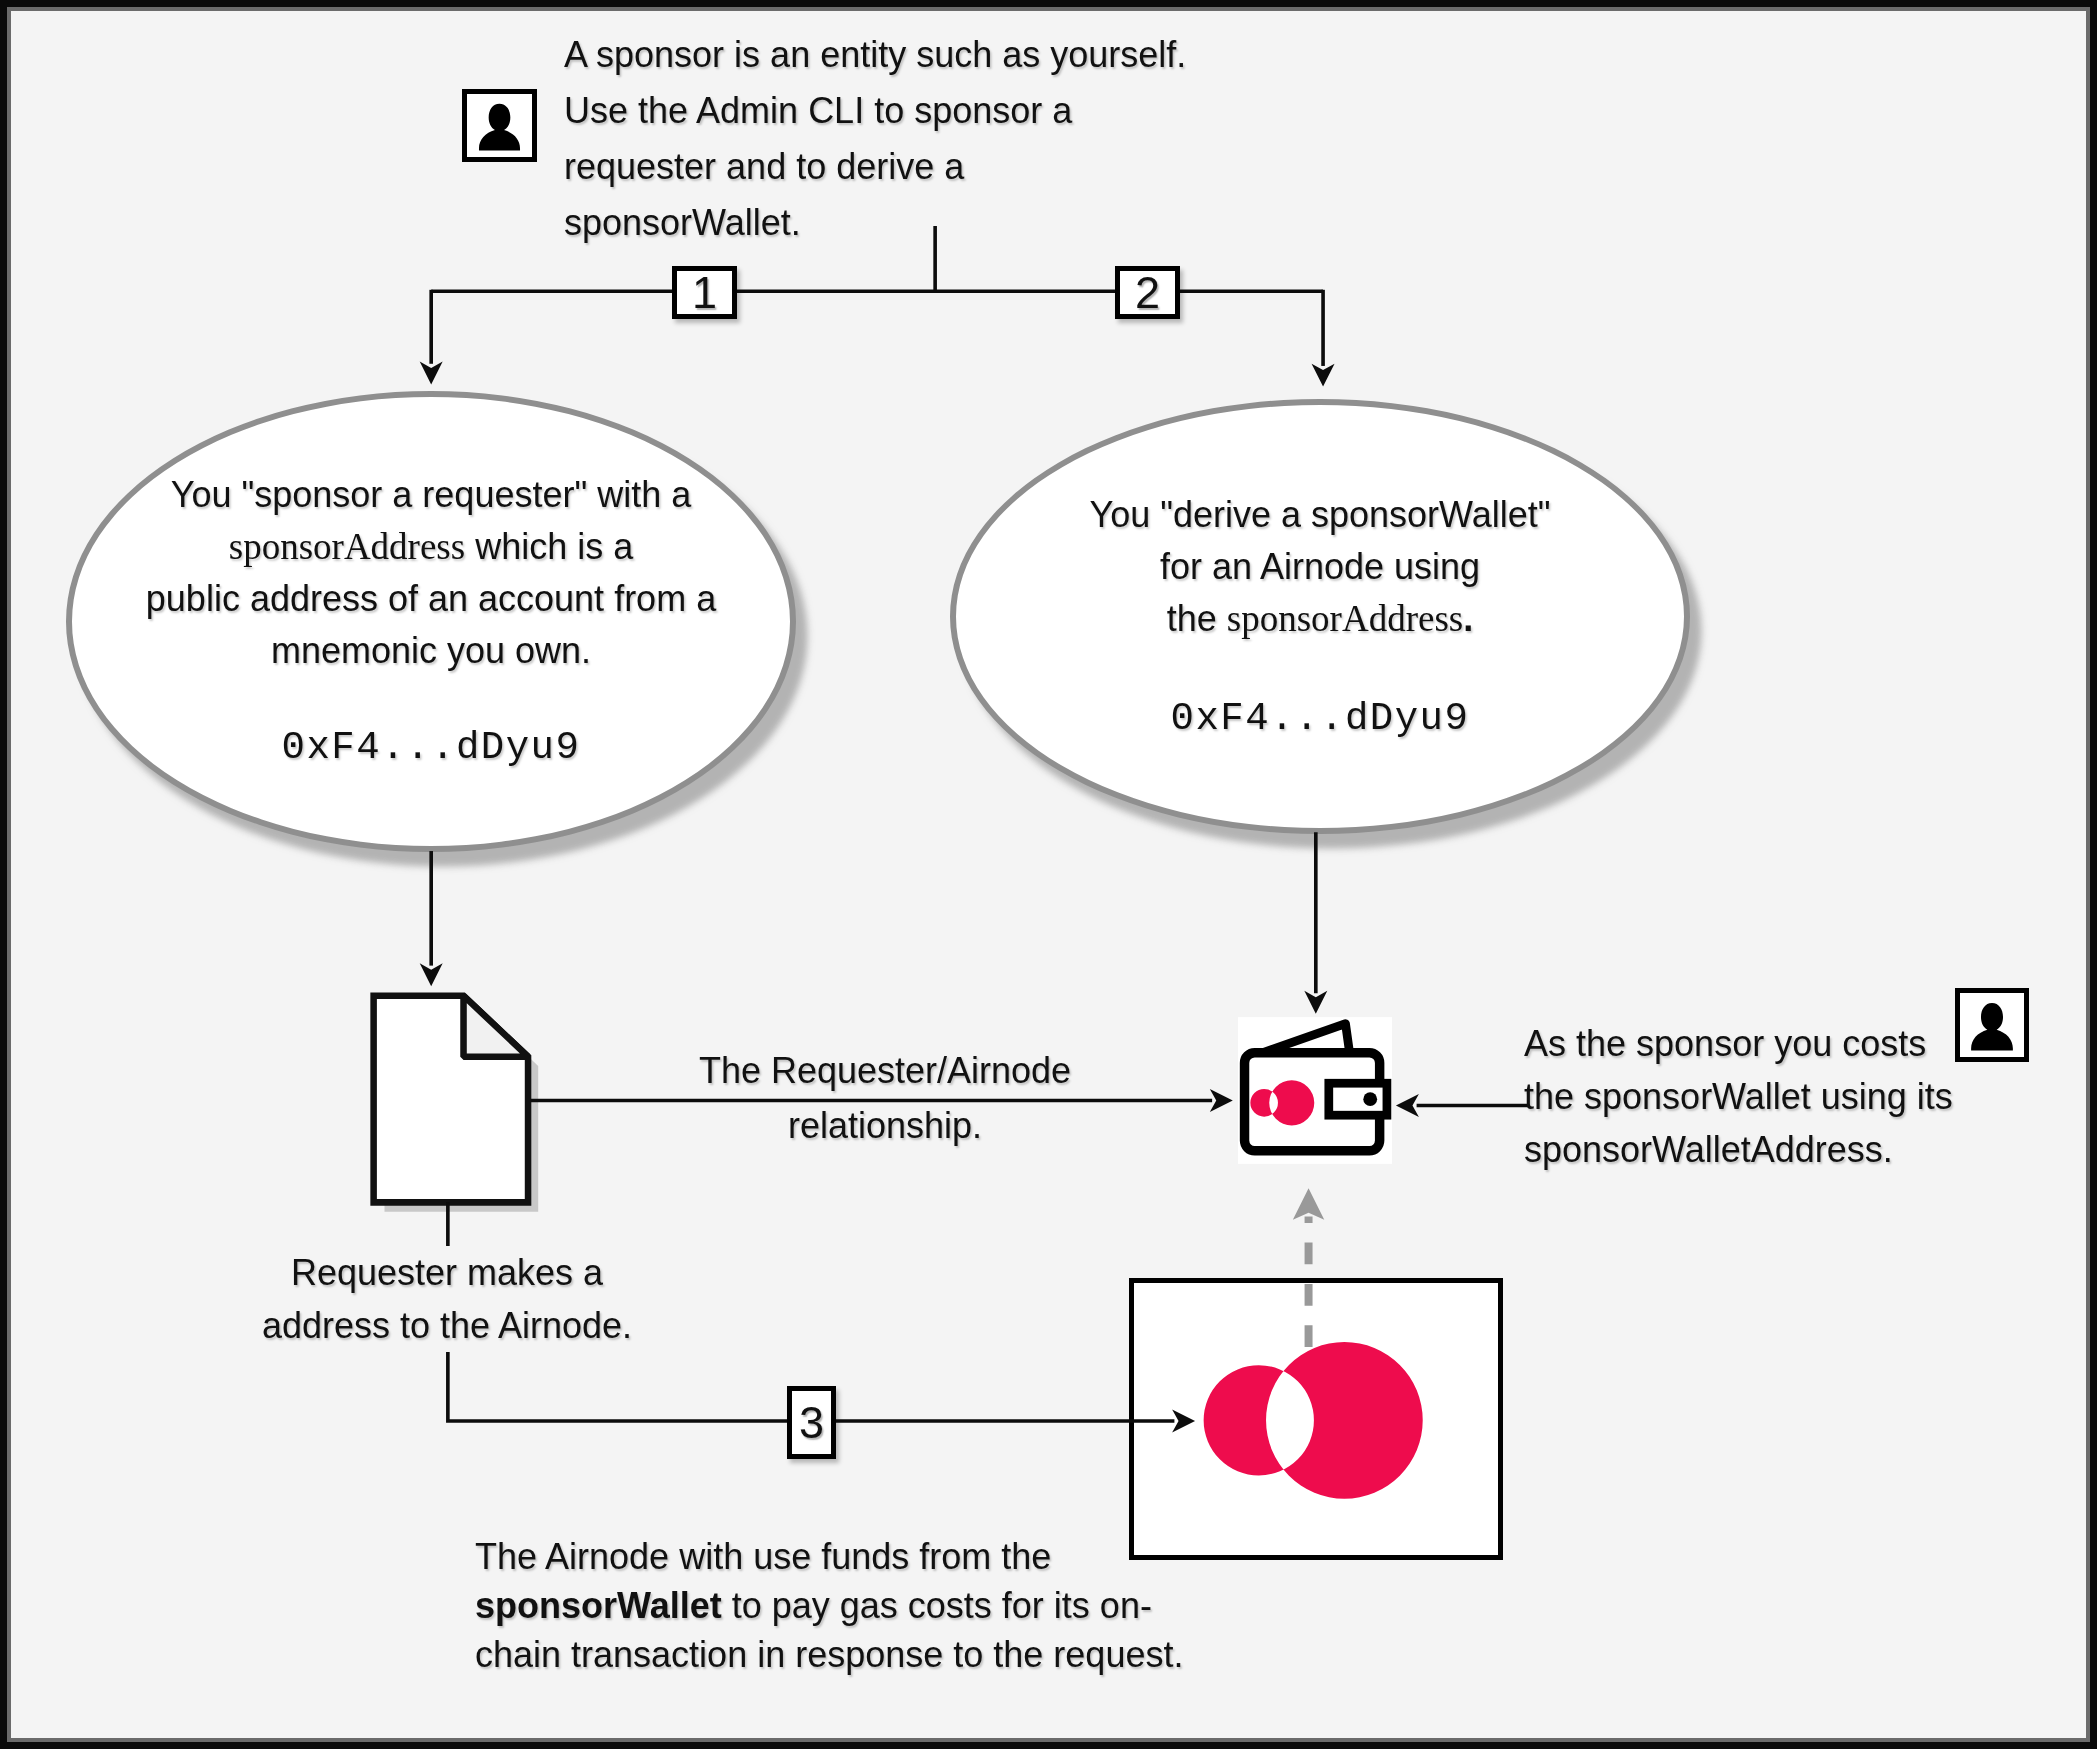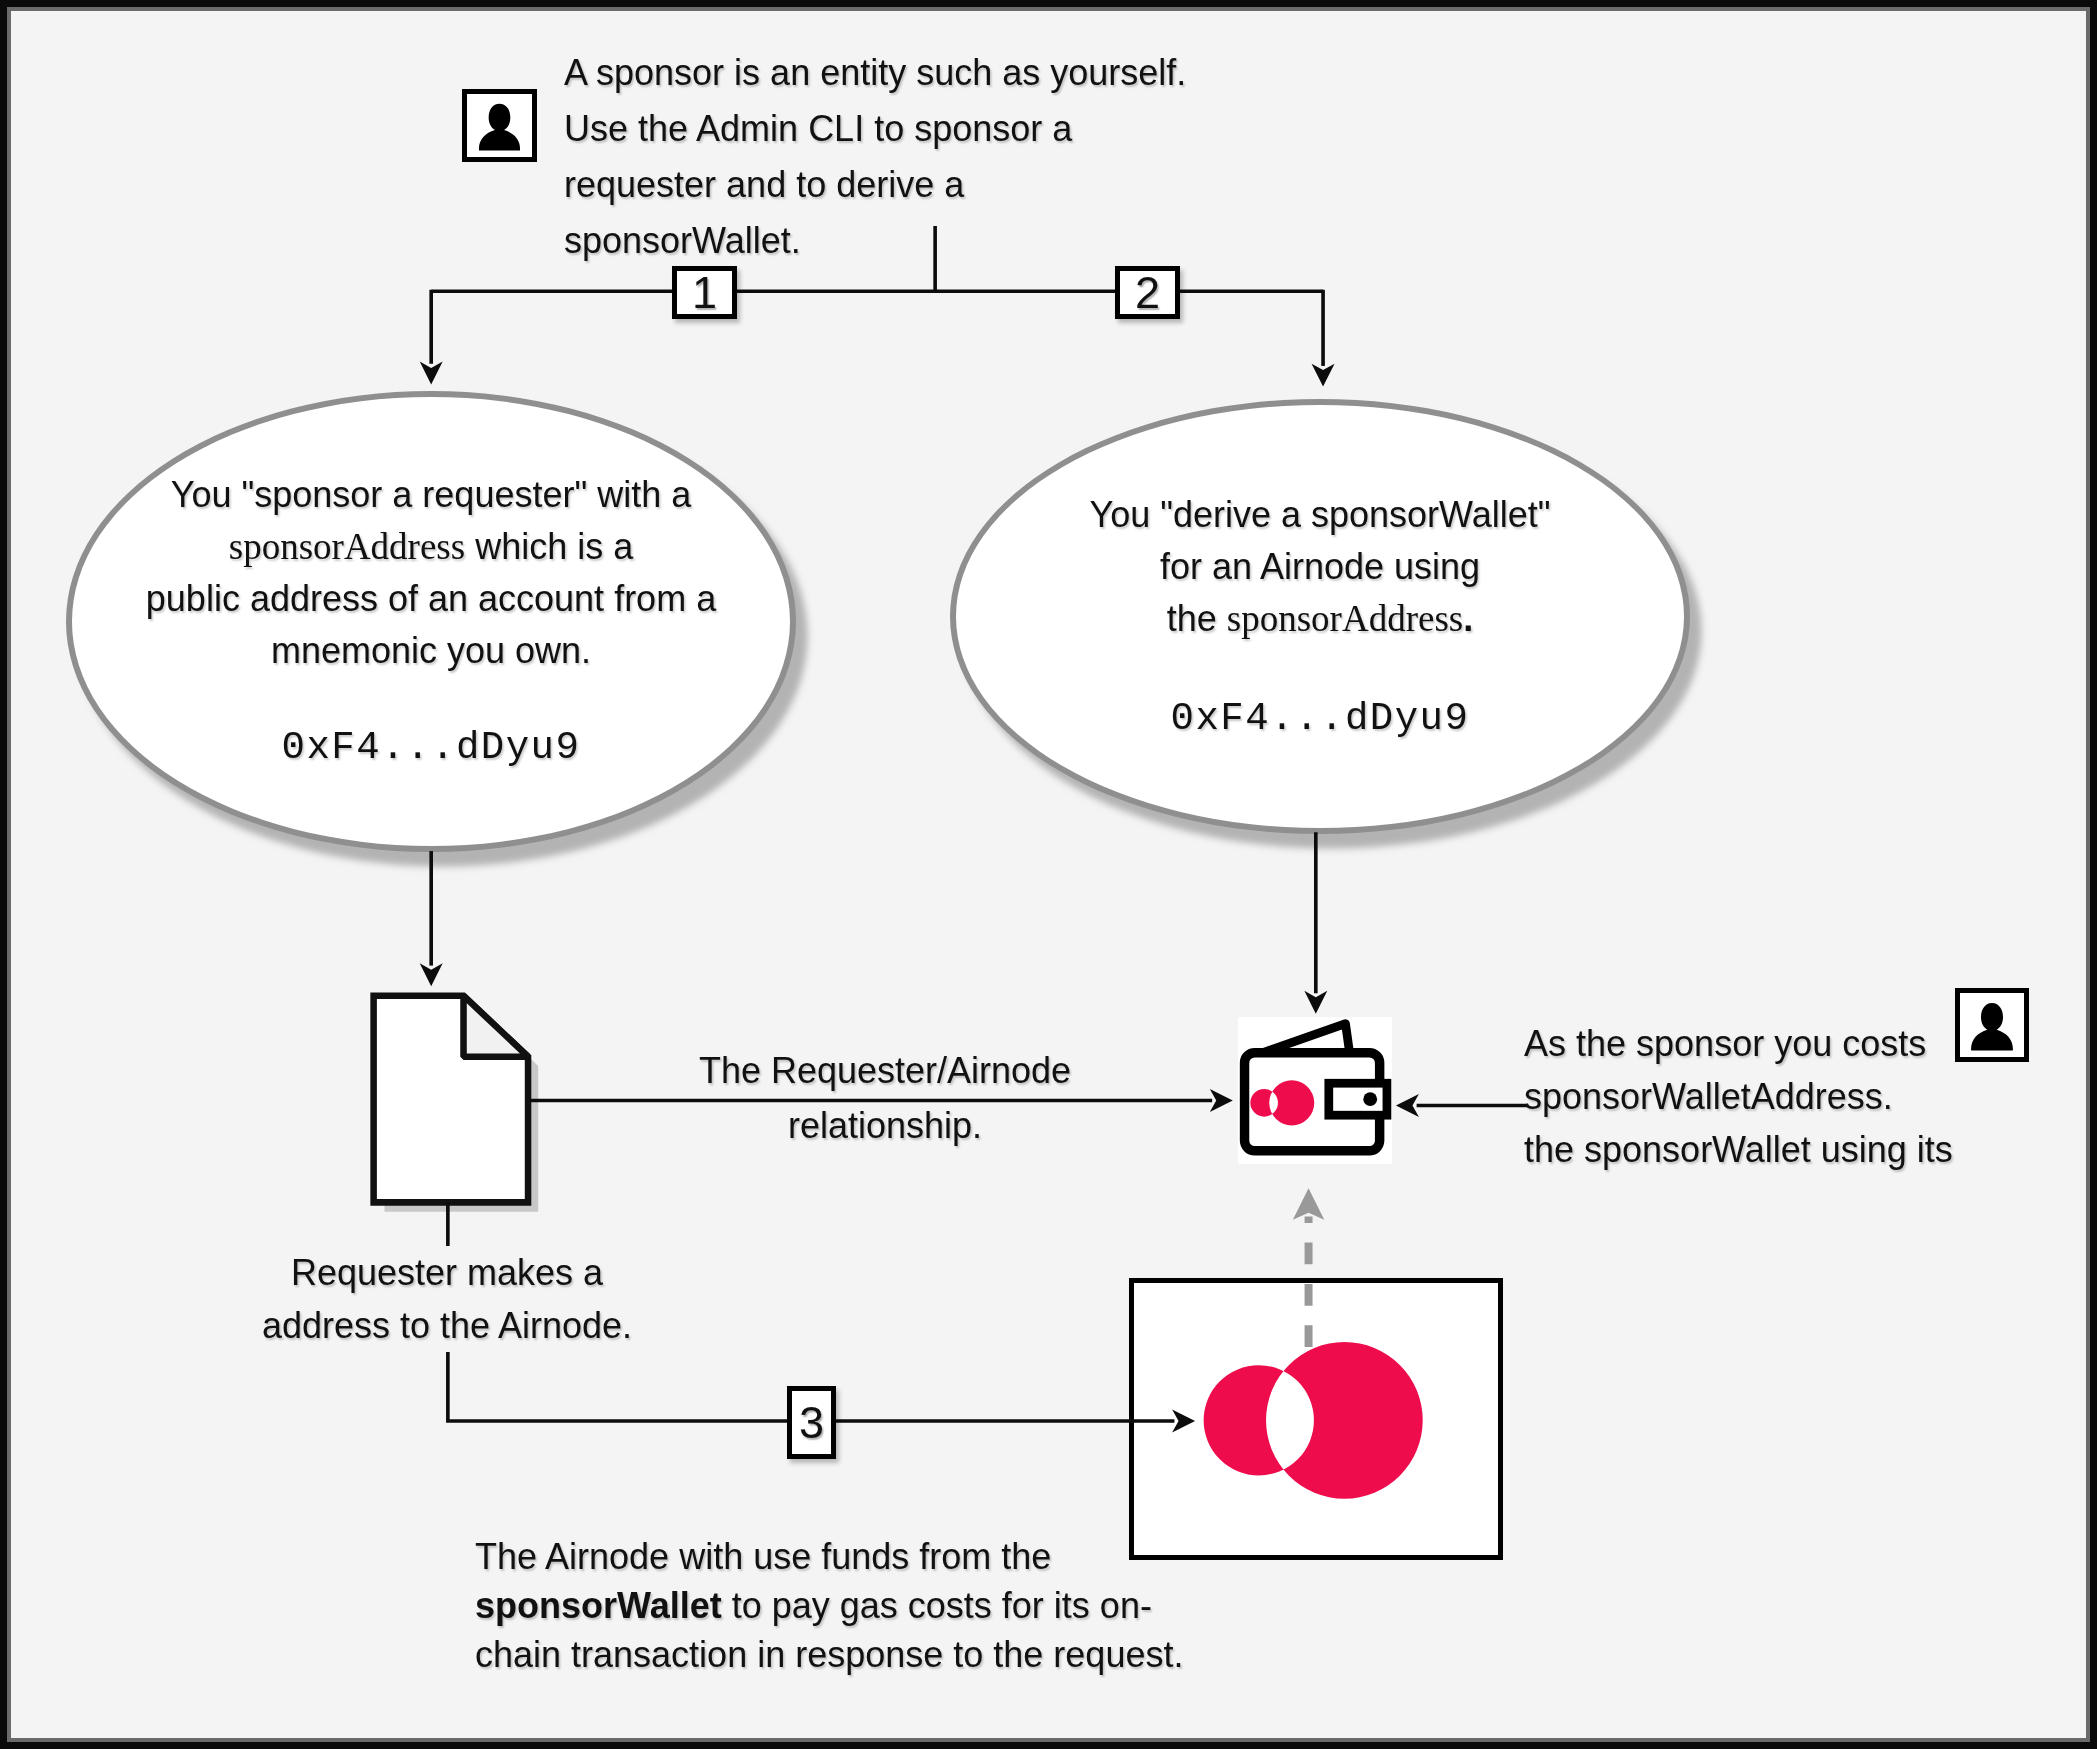--- a/index.html
+++ b/index.html
@@ -45,21 +45,21 @@
 
 <div id="stage">
   <div class="frame-inner"></div>
 
   <div class="icon-frame abs" style="left:455px; top:82px; width:75px; height:73px;">
     <svg width="57" height="57" viewBox="0 0 100 100">
       <path d="M50,12 C38,12 31,23 31,36 C31,46 35,54 42,58 C25,63 14,75 14,90 L14,94 L86,94 L86,90 C86,75 75,63 58,58 C65,54 69,46 69,36 C69,23 62,12 50,12 Z" fill="#000"></path>
     </svg>
   </div>
 
-  <div class="abs txt" style="left:557px; top:38px; line-height:56px;">
+  <div class="abs txt" style="left:557px; top:20px; line-height:56px;">
     <div>A sponsor is an entity such as yourself.</div>
     <div>Use the Admin CLI to sponsor a</div>
     <div>requester and to derive a</div>
     <div>sponsorWallet.</div>
   </div>
 
   <div class="numbox abs" style="left:665px; top:259px; width:65px; height:53px;">
     <span>1</span>
   </div>
   <div class="numbox abs" style="left:1108px; top:259px; width:65px; height:53px;">
@@ -131,22 +131,22 @@
     <div>relationship.</div>
   </div>
 
   <div class="abs txt center label-masked" style="left:218px; top:1239px; width:444px; line-height:53px;">
     <div>Requester makes a</div>
     <div>address to the Airnode.</div>
   </div>
 
   <div class="abs txt z3" style="left:1517px; top:1010px; line-height:53px;">
     <div>As the sponsor you costs</div>
+    <div>the sponsorWallet using its</div>
     <div>sponsorWalletAddress.</div>
-    <div>the sponsorWallet using its</div>
   </div>
 
   <div class="icon-frame abs" style="left:1948px; top:981px; width:74px; height:74px;">
     <svg width="58" height="58" viewBox="0 0 100 100">
       <path d="M50,12 C38,12 31,23 31,36 C31,46 35,54 42,58 C25,63 14,75 14,90 L14,94 L86,94 L86,90 C86,75 75,63 58,58 C65,54 69,46 69,36 C69,23 62,12 50,12 Z" fill="#000"></path>
     </svg>
   </div>
 
   <div class="abs txt z3" style="left:468px; top:1525px; font-size:36px; line-height:49px;">
     <div>The Airnode with use funds from the</div>

